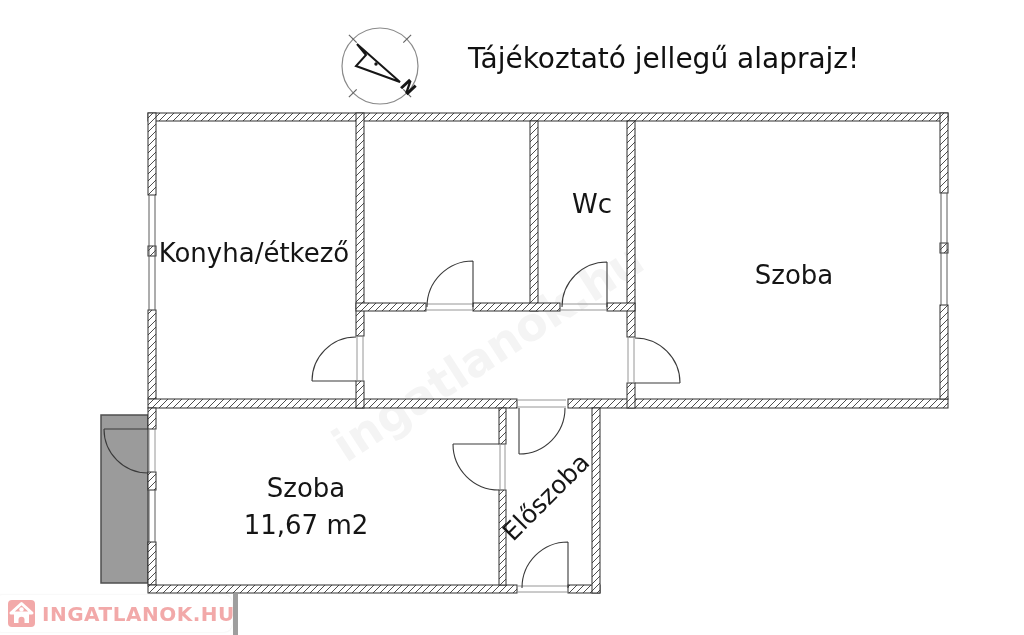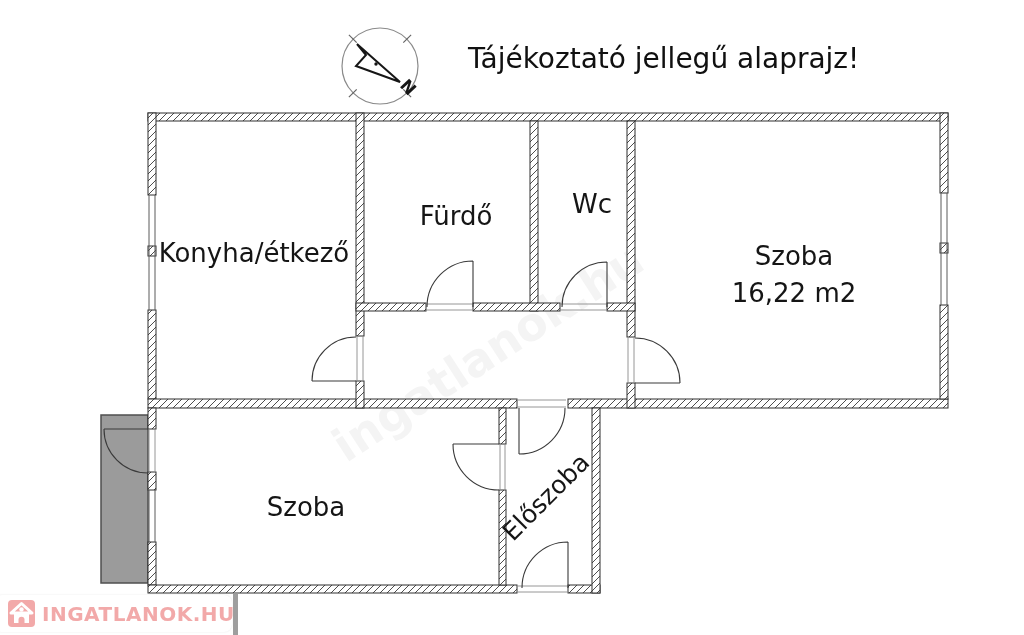--- a/index.html
+++ b/index.html
@@ -123,32 +123,31 @@
       <path d="M400,82 L357,44 L366,55 L356,66 Z" fill="#ffffff" stroke="#161616" stroke-width="2" stroke-linejoin="miter"></path>
       <circle cx="376" cy="64" r="1.7" fill="#161616"></circle>
       <text transform="translate(399,86) rotate(47)" font-size="17" font-weight="bold" fill="#161616" font-family="DejaVu Sans, sans-serif">N</text>
     </g>
   </svg>
 
   <div class="page-title">Tájékoztató jellegű alaprajz!</div>
 
   <div class="room-label" style="left:254px;top:253px">Konyha/étkező</div>
 
-  <div class="room-label" style="left:456px;top:216px">Fürdő</div>
 
   <div class="room-label" style="left:592px;top:204px">Wc</div>
 
   <div class="room-label" style="left:794px;top:275px">
     <div>Szoba</div>
-    <div>16,22 m2</div>
   </div>
 
 
   <div class="room-label" style="left:306px;top:507px">
     <div>Szoba</div>
+    <div>11,67 m2</div>
   </div>
 
   <div class="room-label small rotated" style="left:546px;top:497px">Előszoba</div>
 
   <div class="brand-strip">
     <span class="brand-icon">
       <svg width="27" height="27" viewBox="0 0 27 27">
         <rect x="0" y="0" width="27" height="27" rx="4" fill="#F2A9A9"></rect>
         <polygon points="3,13 13.5,3.5 24,13" fill="none" stroke="#ffffff" stroke-width="3" stroke-linejoin="round"></polygon>
         <circle cx="13.5" cy="9.5" r="2.2" fill="#ffffff"></circle>

